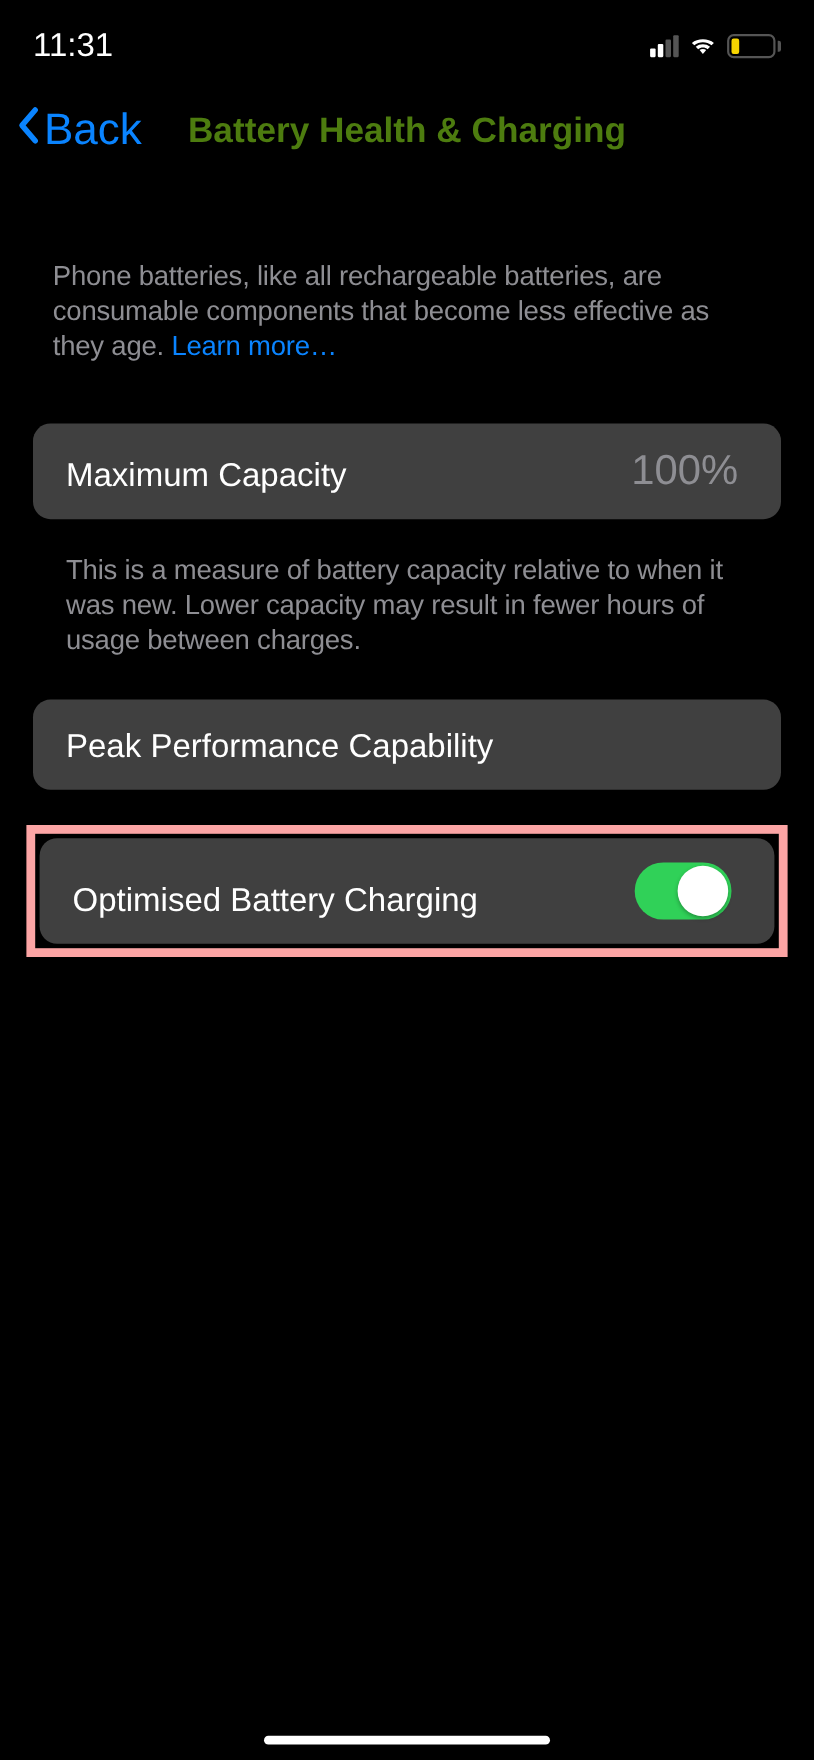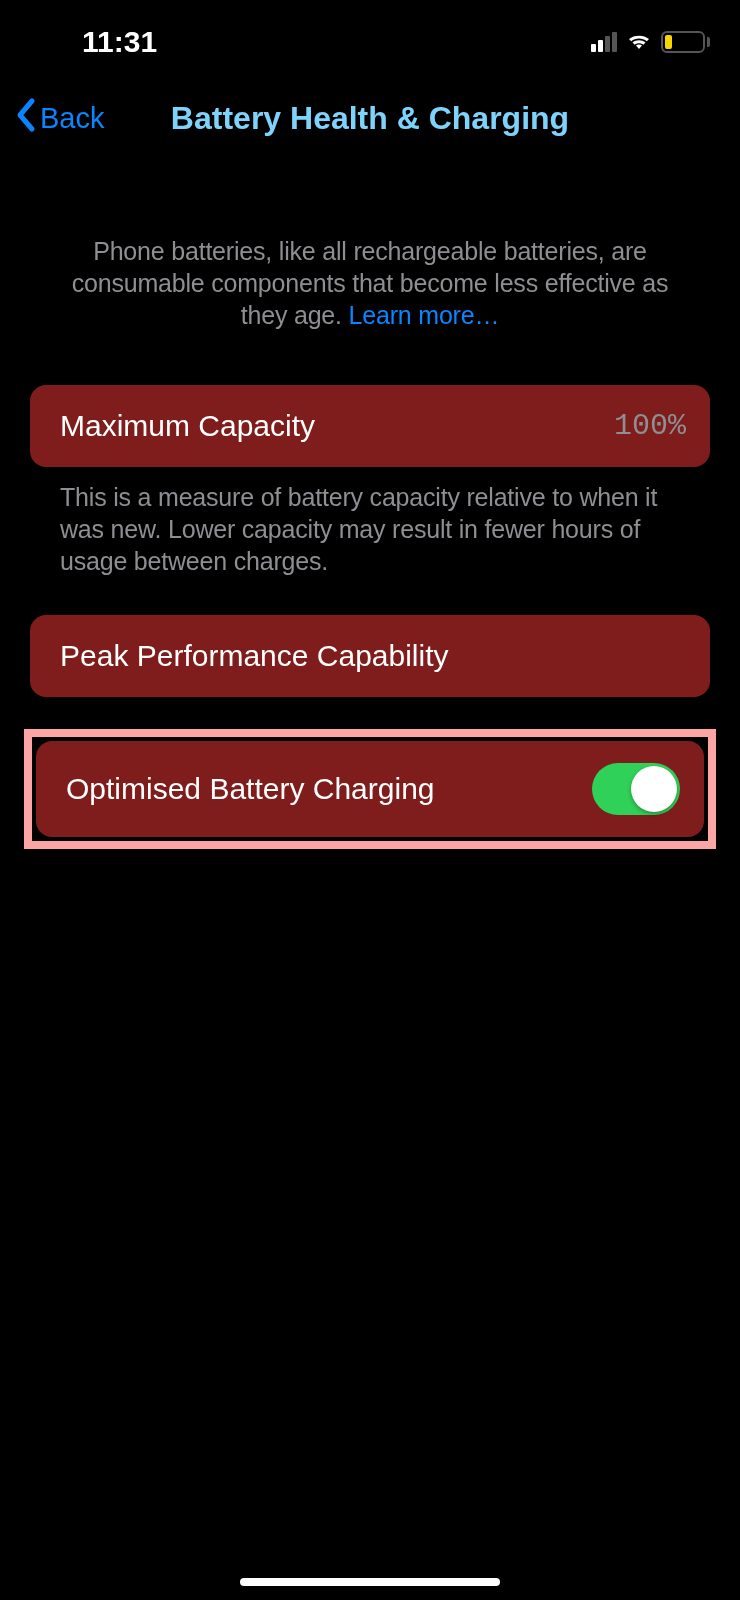--- a/index.html
+++ b/index.html
@@ -18,23 +18,22 @@
     }
     .status-bar {
       display: flex;
       justify-content: space-between;
       align-items: center;
       padding: 20px 30px 8px 30px;
       height: 72px;
     }
     .status-time {
       font-size: 30px;
-      font-weight: 700;
+      font-weight: 400;
       color: #ffffff;
-      margin-left: 52px;
     }
     .status-right {
       display: flex;
       align-items: center;
       gap: 8px;
     }
     .signal-bars {
       display: flex;
       align-items: flex-end;
       gap: 2px;
@@ -78,72 +77,70 @@
     .nav-bar {
       display: flex;
       align-items: center;
       padding: 28px 18px 18px 18px;
       position: relative;
     }
     .back-button {
       display: flex;
       align-items: center;
       color: #0a84ff;
-      font-size: 29px;
+      font-size: 40px;
       font-weight: 400;
       cursor: pointer;
       position: absolute;
       left: 14px;
     }
     .back-chevron {
       margin-right: 2px;
     }
     .nav-title {
       font-size: 32px;
       font-weight: 600;
-      color: #7dd3fc;
+      color: #4d7c0f;
       text-align: center;
       flex: 1;
     }
     .content {
       padding: 0 0 0 0;
     }
     .info-text {
       padding: 80px 48px 16px 48px;
       font-size: 25px;
       line-height: 1.28;
       color: #8e8e93;
       letter-spacing: -0.2px;
-      text-align: center;
     }
     .info-text .learn-more {
       color: #0a84ff;
     }
     .setting-row {
-      background: #7f1d1d;
+      background: #404040;
       border-radius: 16px;
       margin: 38px 30px 0 30px;
-      padding: 22px 24px 22px 30px;
+      padding: 22px 39px 22px 30px;
       display: flex;
       justify-content: space-between;
-      align-items: center;
+      align-items: flex-end;
       min-height: 82px;
     }
     .setting-label {
       font-size: 30px;
       color: #ffffff;
       font-weight: 400;
     }
     .setting-value {
-      font-size: 30px;
-      color: #8e8e93;
-      font-family: Liberation Mono, monospace;
+      font-size: 38px;
+      color: #8e8e93;
     }
     .footer-text {
-      padding: 14px 48px 0 60px;
+      padding: 30px 48px 0 60px;
       font-size: 25px;
       line-height: 1.28;
       color: #8e8e93;
       letter-spacing: -0.2px;
     }
     .highlight-box {
       margin: 32px 24px 0 24px;
       border: 8px solid #fca5a5;
       padding: 4px;
     }

